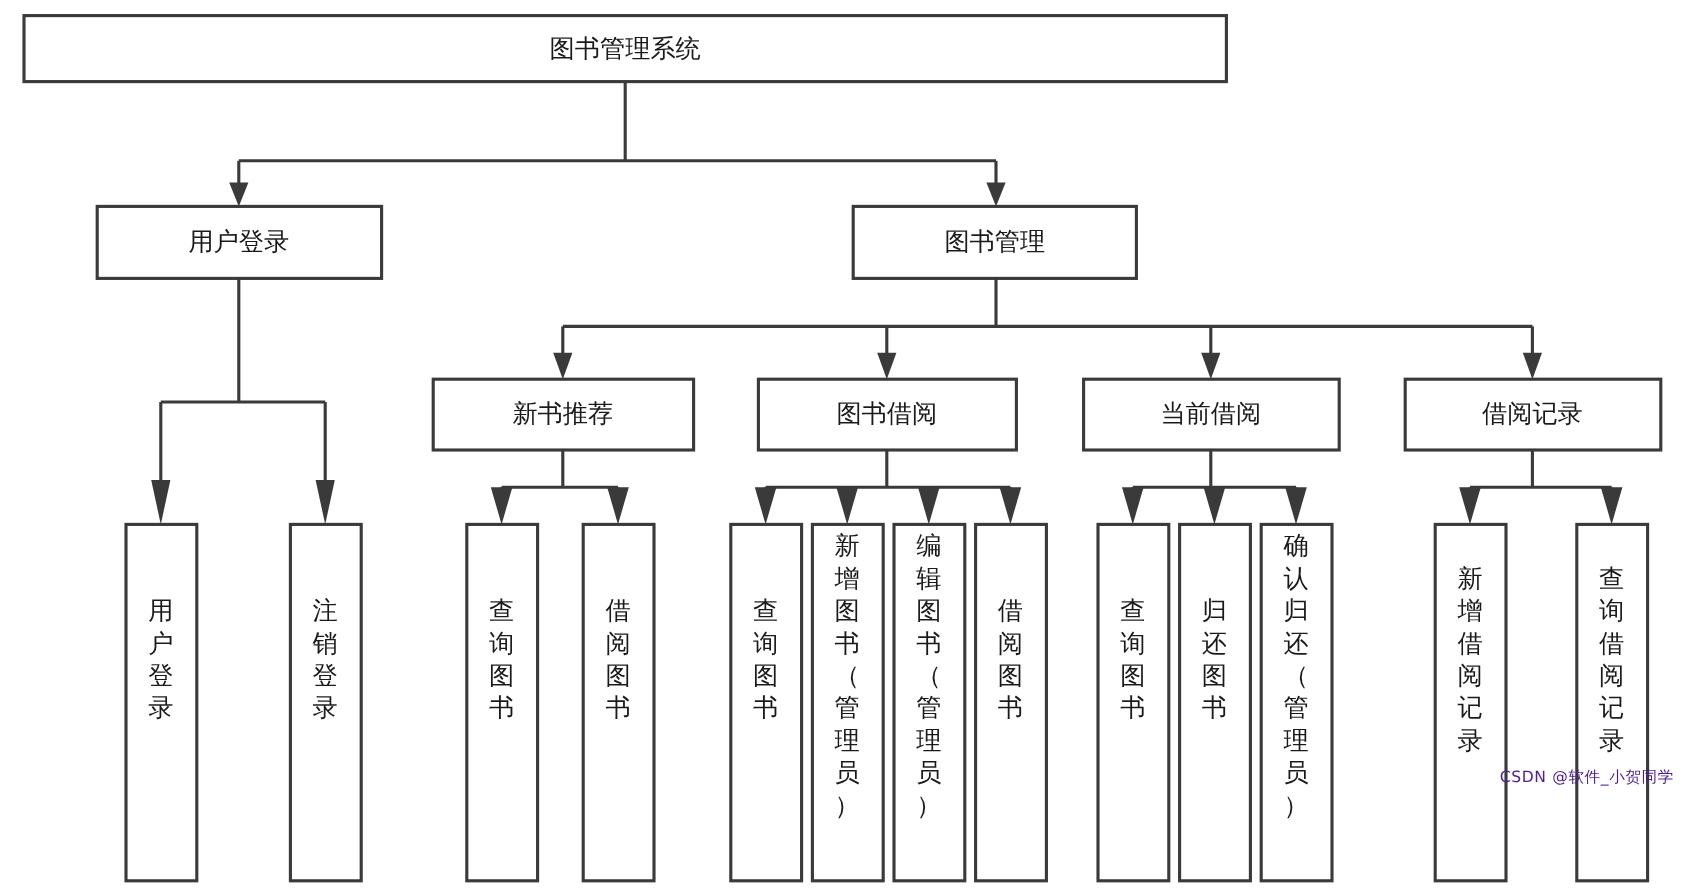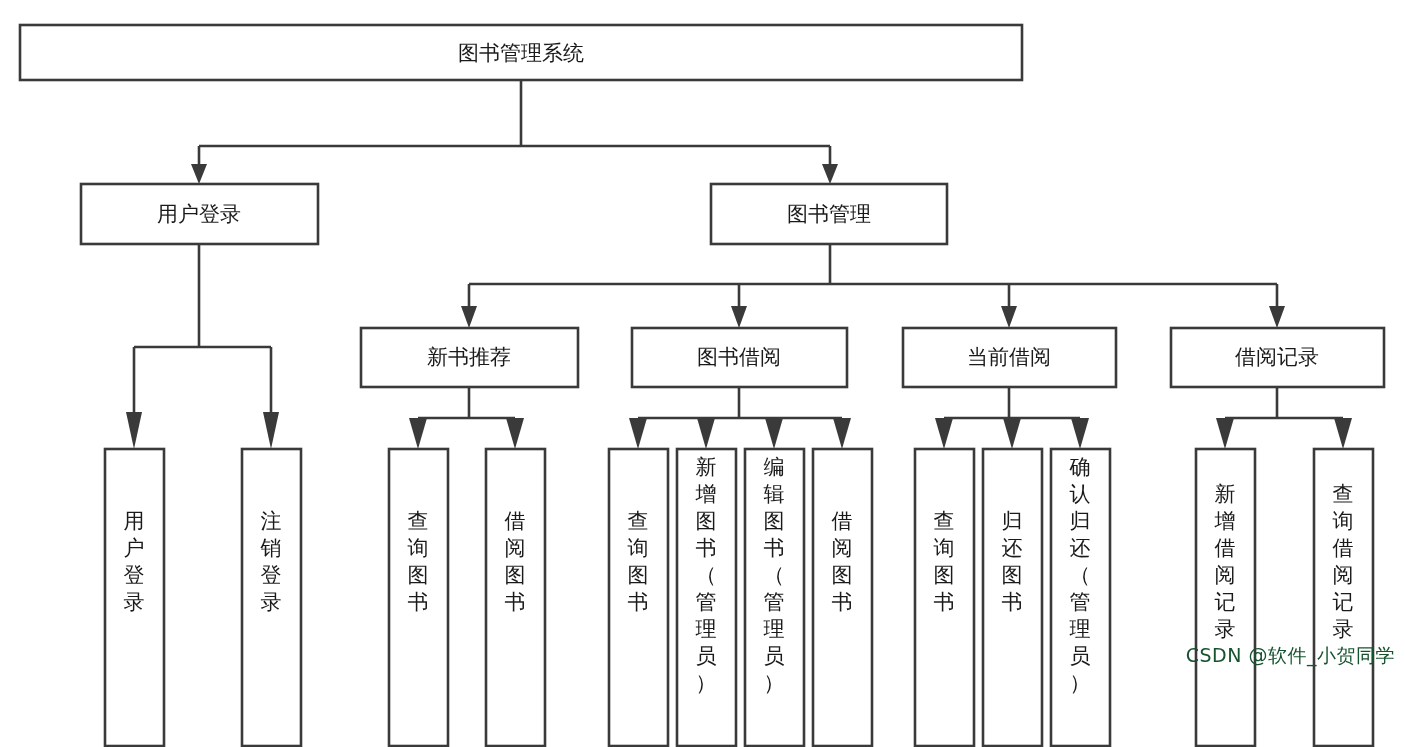--- a/index.html
+++ b/index.html
@@ -10,21 +10,21 @@
   body {
     width: 1405px;
     height: 747px;
     font-family: "Liberation Sans", "DejaVu Sans", sans-serif;
     overflow: hidden;
     position: relative;
   }
   #diagram-root {
     position: absolute;
     left: 0;
-    top: 12px;
+    top: 0;
     width: 1405px;
     height: 663px;
   }
   svg.flow {
     display: block;
     width: 1405px;
     height: 747px;
   }
   .node-box {
     fill: #ffffff;
@@ -52,22 +52,22 @@
     font-family: "DejaVu Sans", "Liberation Sans", sans-serif;
     font-size: 21px;
     fill: #1a1a1a;
     text-anchor: middle;
   }
   .watermark {
     position: absolute;
     right: 10px;
     bottom: 6px;
     font-family: "DejaVu Sans", "Liberation Sans", sans-serif;
-    font-size: 19px;
-    color: #14532d;
+    font-size: 13px;
+    color: #4c1d95;
     letter-spacing: 0.5px;
     white-space: nowrap;
     user-select: none;
   }
 </style>
 </head>
 <body>
 
 <div id="diagram-root">
   <svg class="flow" viewBox="0 0 1405 747" xmlns="http://www.w3.org/2000/svg">

